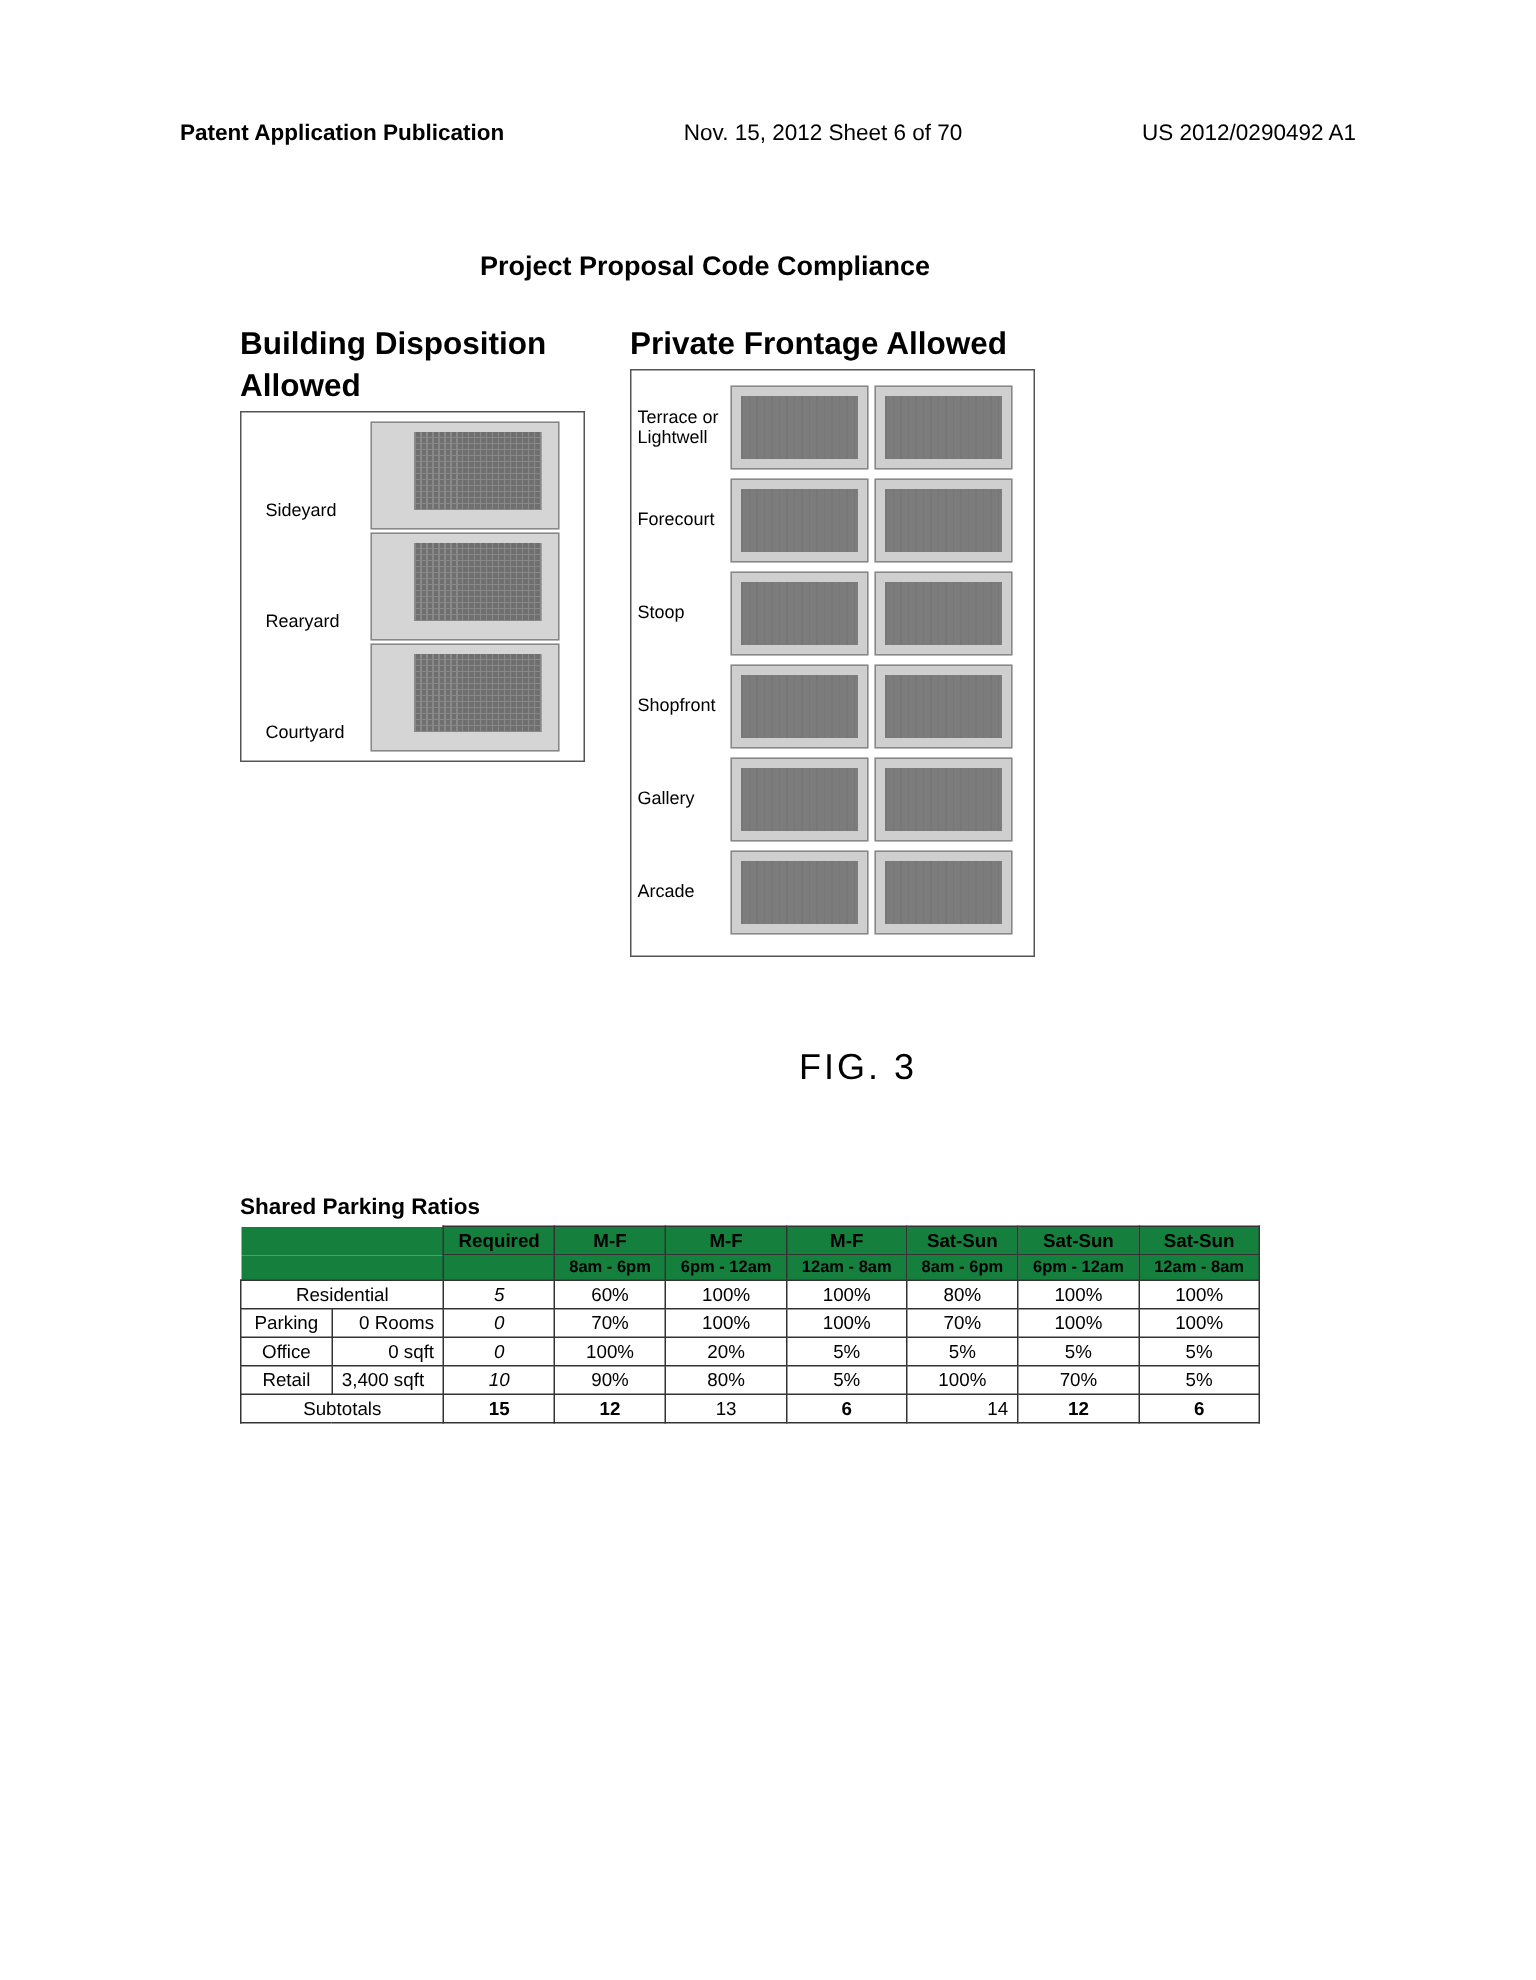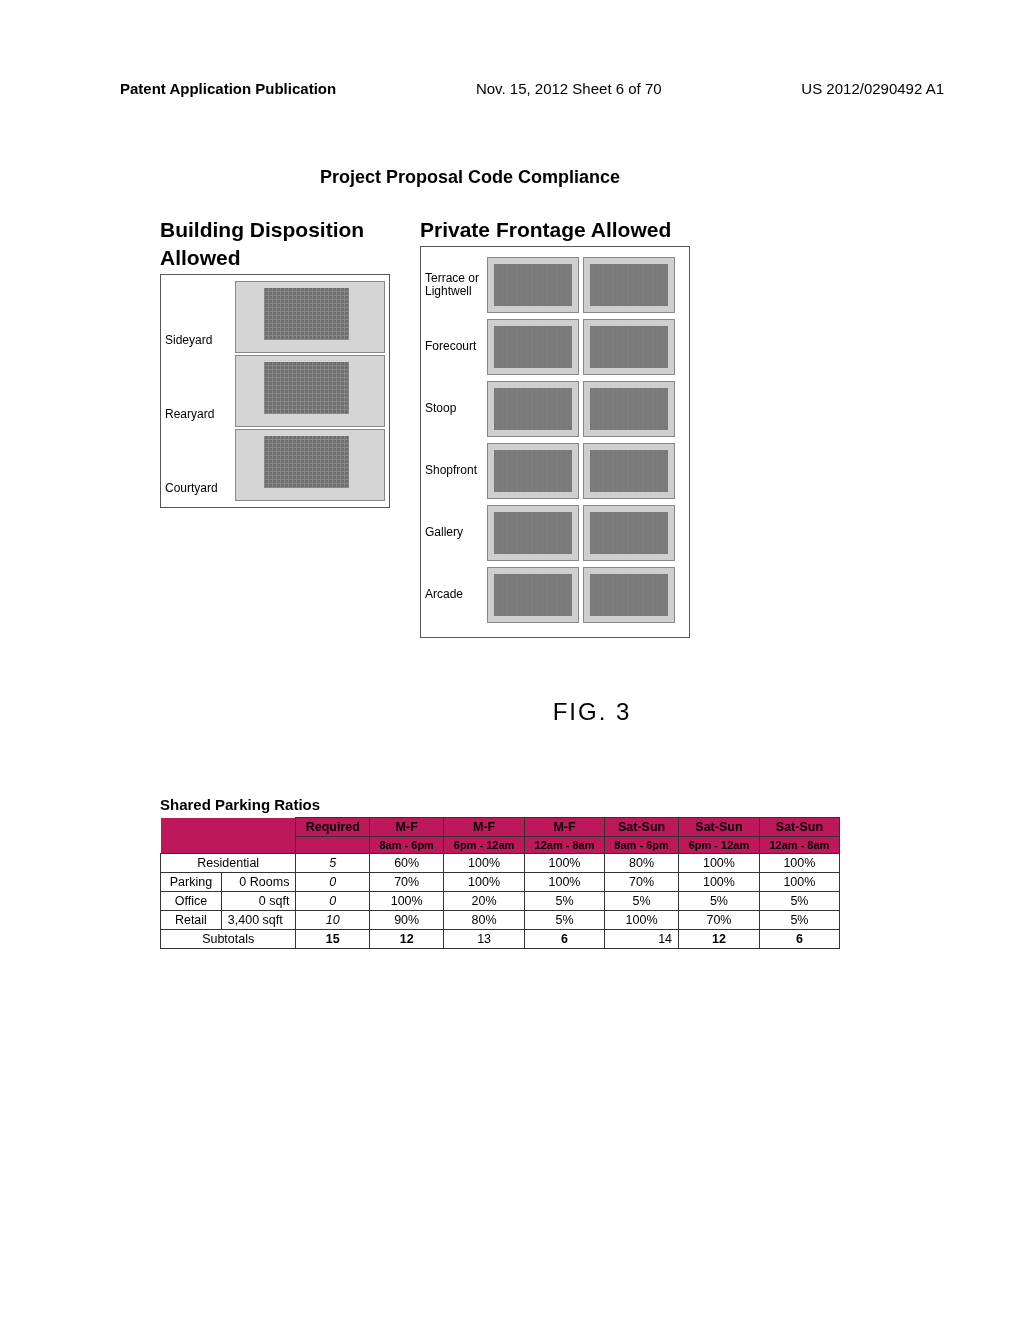--- a/index.html
+++ b/index.html
@@ -8,21 +8,21 @@
     color: #000;
     margin: 0;
     padding: 0;
     width: 1024px;
   }
   .page {
     width: 1024px;
     height: 1072px;
     position: relative;
     box-sizing: border-box;
-    padding: 80px 80px 60px 120px;
+    padding: 80px 120px 60px 120px;
   }
   .header {
     display: flex;
     justify-content: space-between;
     align-items: baseline;
     font-size: 15px;
     margin-bottom: 70px;
   }
   .header .left { font-weight: bold; }
   .header .center { font-weight: normal; }
@@ -49,21 +49,21 @@
   
   .dispo-box {
     border: 1px solid #555;
     width: 230px;
     padding: 4px;
     box-sizing: border-box;
   }
   .dispo-row {
     display: flex;
     align-items: flex-end;
-    margin: 2px 0;
+    margin: 2px 12px;
   }
   .dispo-label {
     font-size: 12px;
     width: 70px;
     padding-bottom: 6px;
   }
   .dispo-placeholder {
     flex: 1;
     height: 70px;
     background: #d5d5d5;
@@ -143,21 +143,21 @@
     width: 680px;
   }
   table.parking th, table.parking td {
     border: 1px solid #333;
     padding: 2px 6px;
     text-align: center;
     white-space: nowrap;
   }
   table.parking th {
     font-weight: bold;
-    background: #be185d;
+    background: #15803d;
   }
   table.parking td.rowlabel {
     text-align: center;
     font-weight: normal;
   }
   table.parking td.italic { font-style: italic; }
   .sub-hdr td, .sub-hdr th { font-size: 11px; font-weight: normal; }
 </style>
 </head>
 <body>

